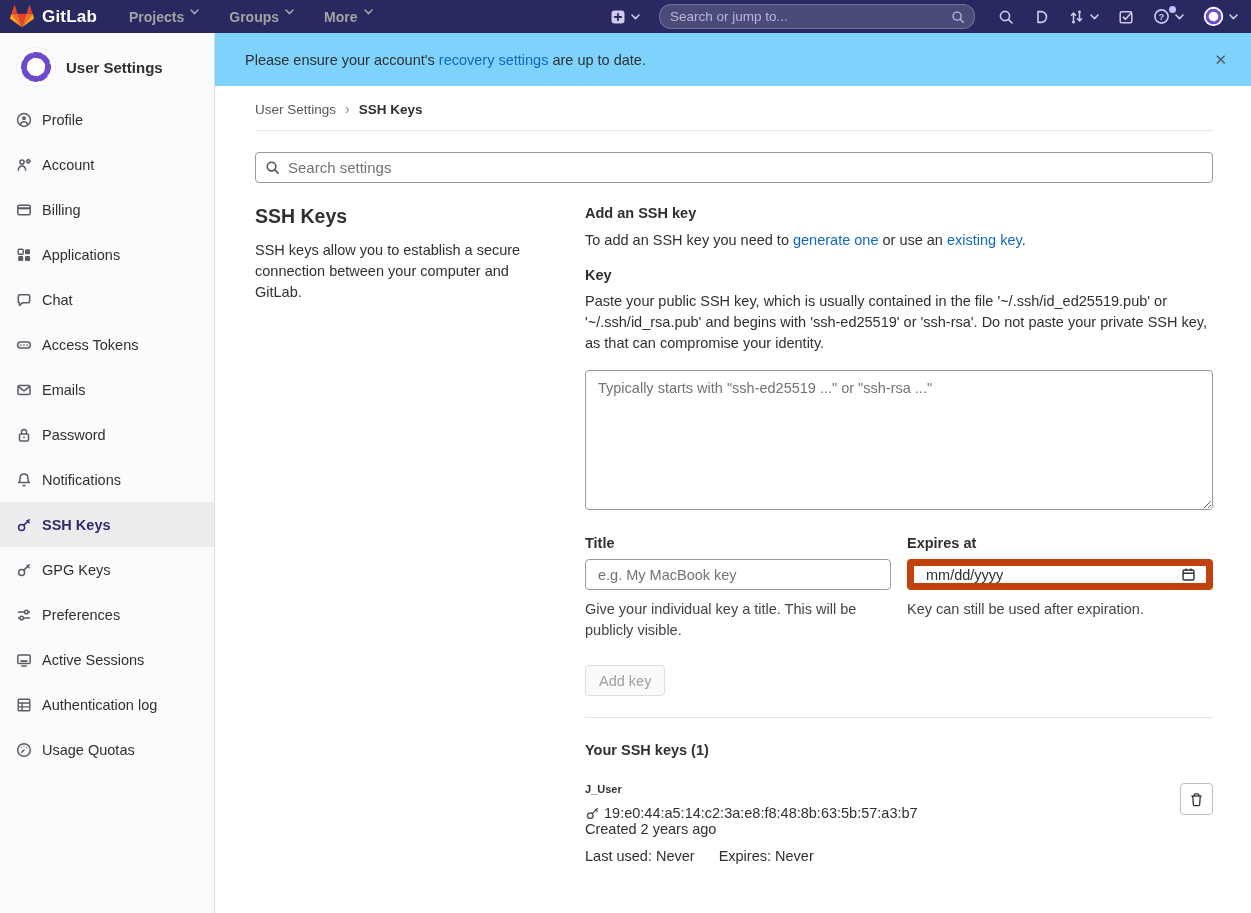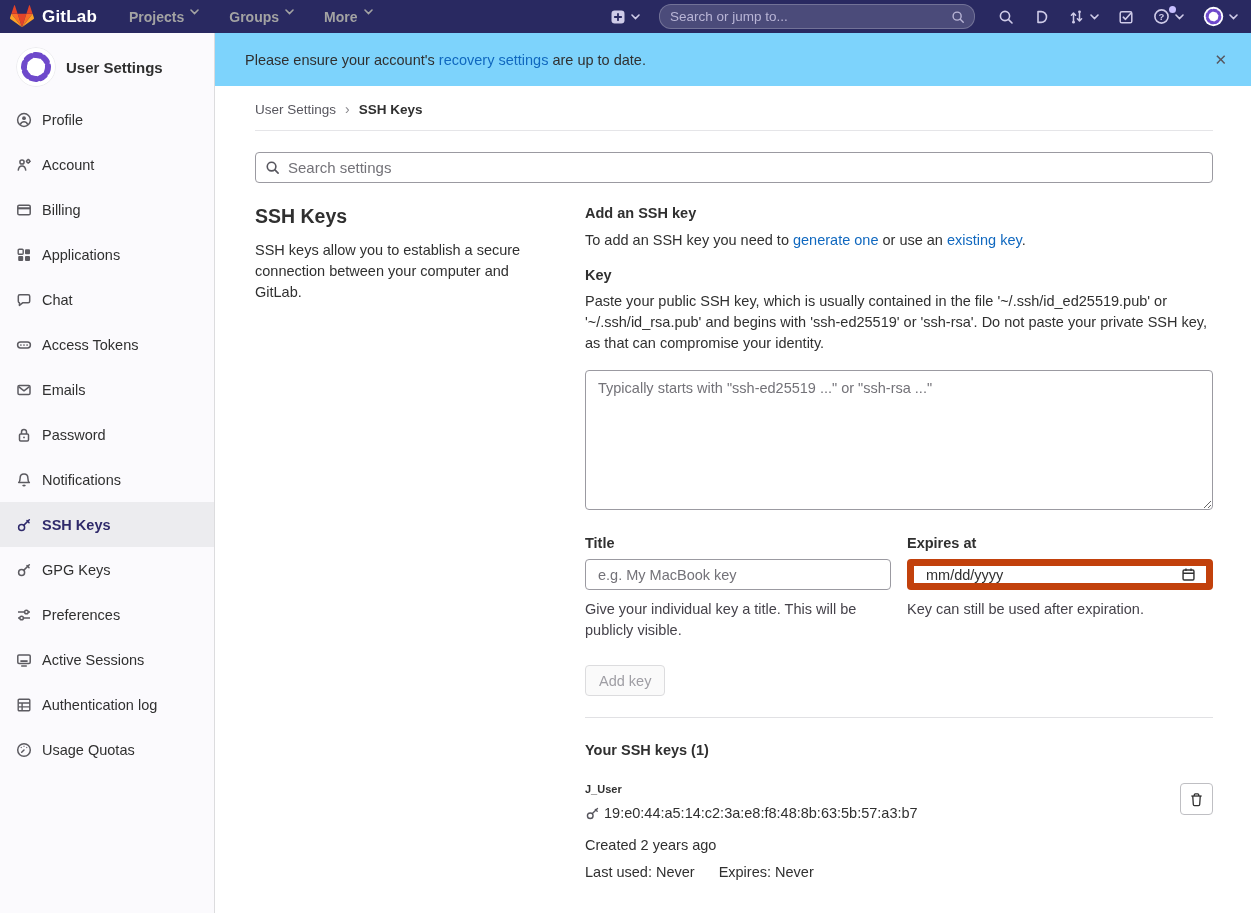--- a/index.html
+++ b/index.html
@@ -117,21 +117,21 @@
     border-radius:4px; background:#fafafa; color:#9f9ea4; font-size:14.5px;
     font-family:inherit; cursor:pointer;
   }
   .rule { border:none; border-top:1px solid #e1e1e4; margin-top:21px; }
   .keys-title { margin-top:24px; font-weight:700; }
 
   .key-item { margin-top:25px; position:relative; padding-right:48px; }
   .key-name { font-size:11px; font-weight:600; color:#303030; }
   .key-fp { margin-top:10px; display:flex; align-items:center; gap:4px; color:#303030; }
   .key-fp .fp-ico { color:#57565e; }
-  .key-meta { margin-top:16px; }
+  .key-meta { margin-top:0; }
   .key-dates { margin-top:11px; display:flex; gap:24px; }
   .delete-btn {
     position:absolute; right:0; top:0; width:33px; height:32px;
     border:1px solid #bfbfc3; border-radius:4px; background:#fff;
     display:flex; align-items:center; justify-content:center; cursor:pointer; color:#303030;
   }
 </style>
 </head>
 <body>
 

